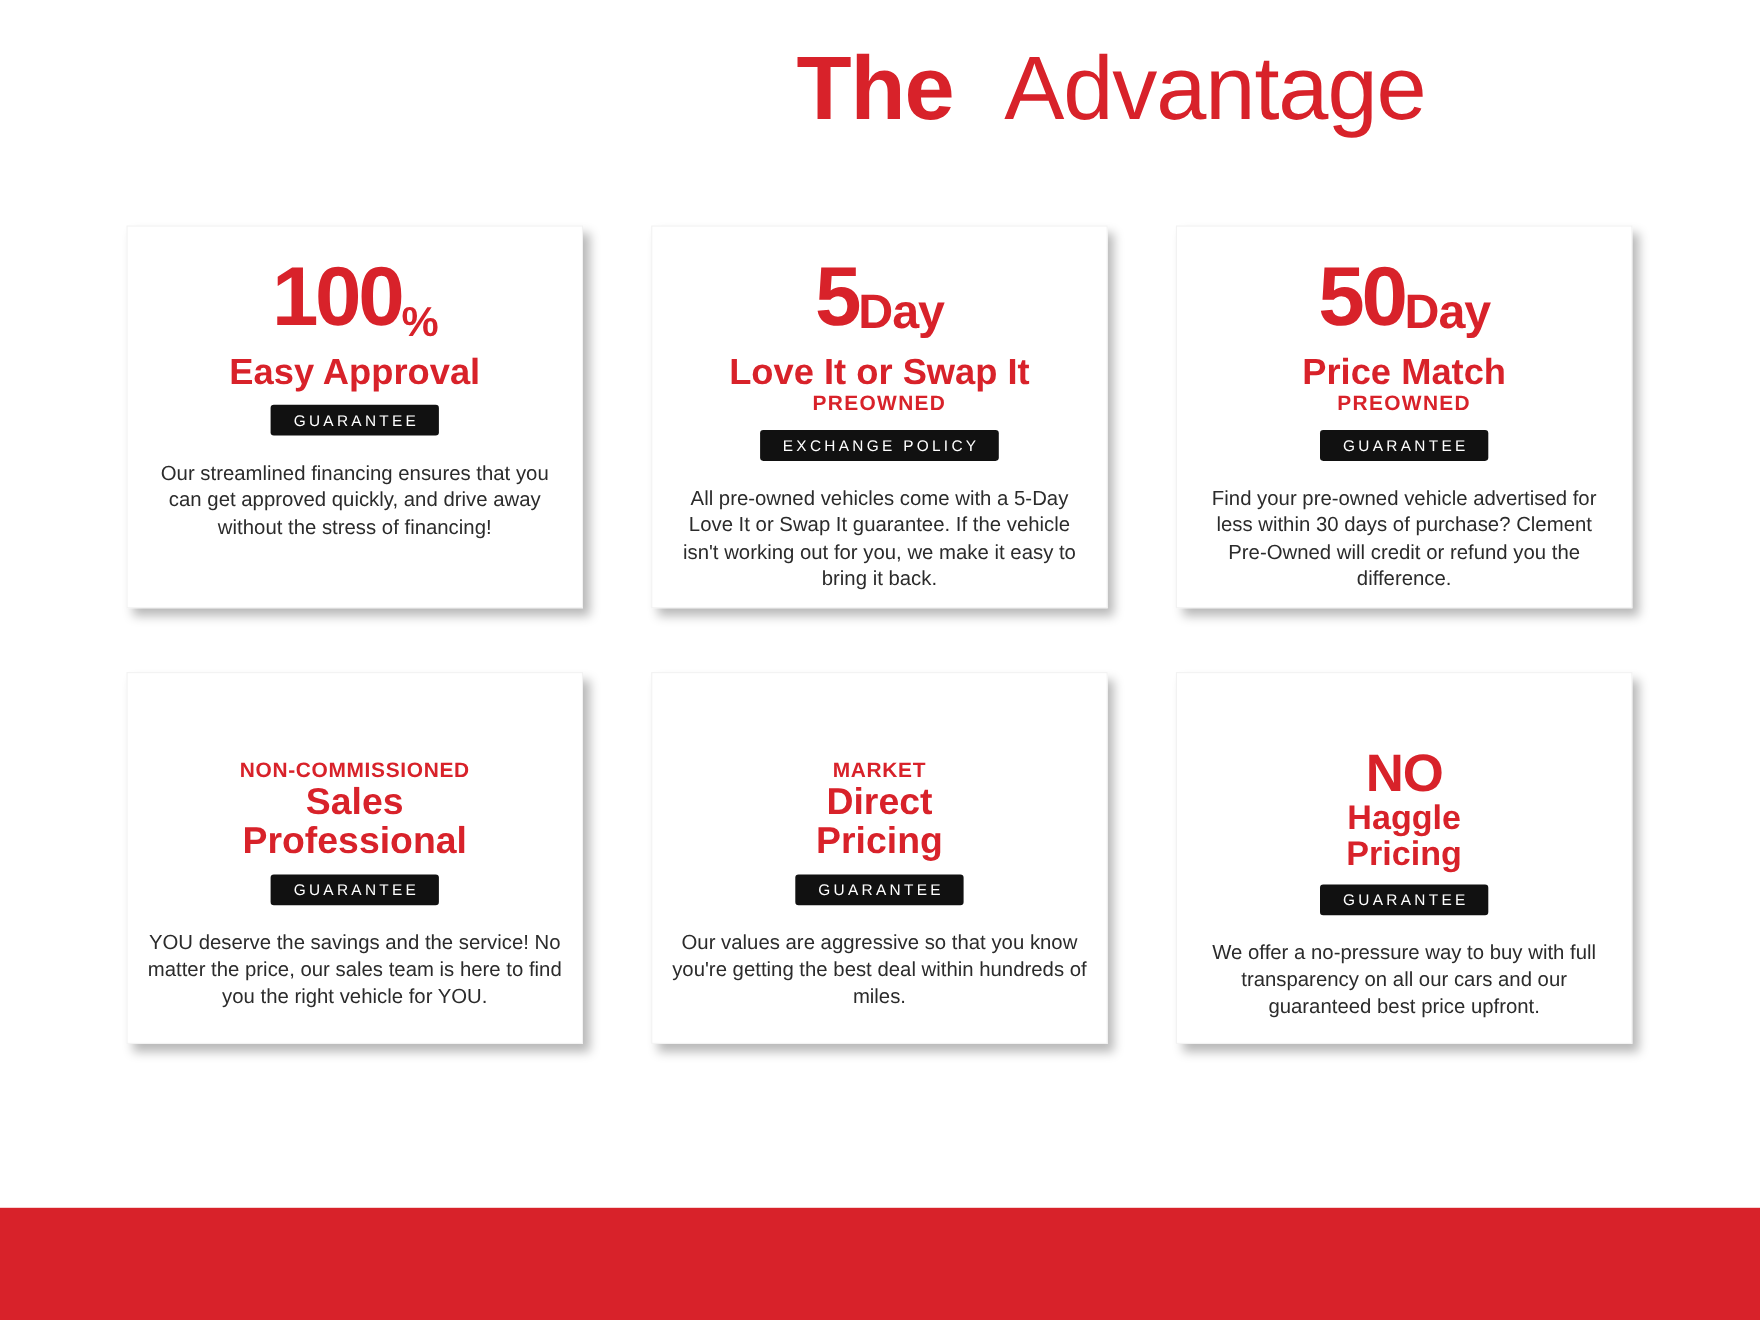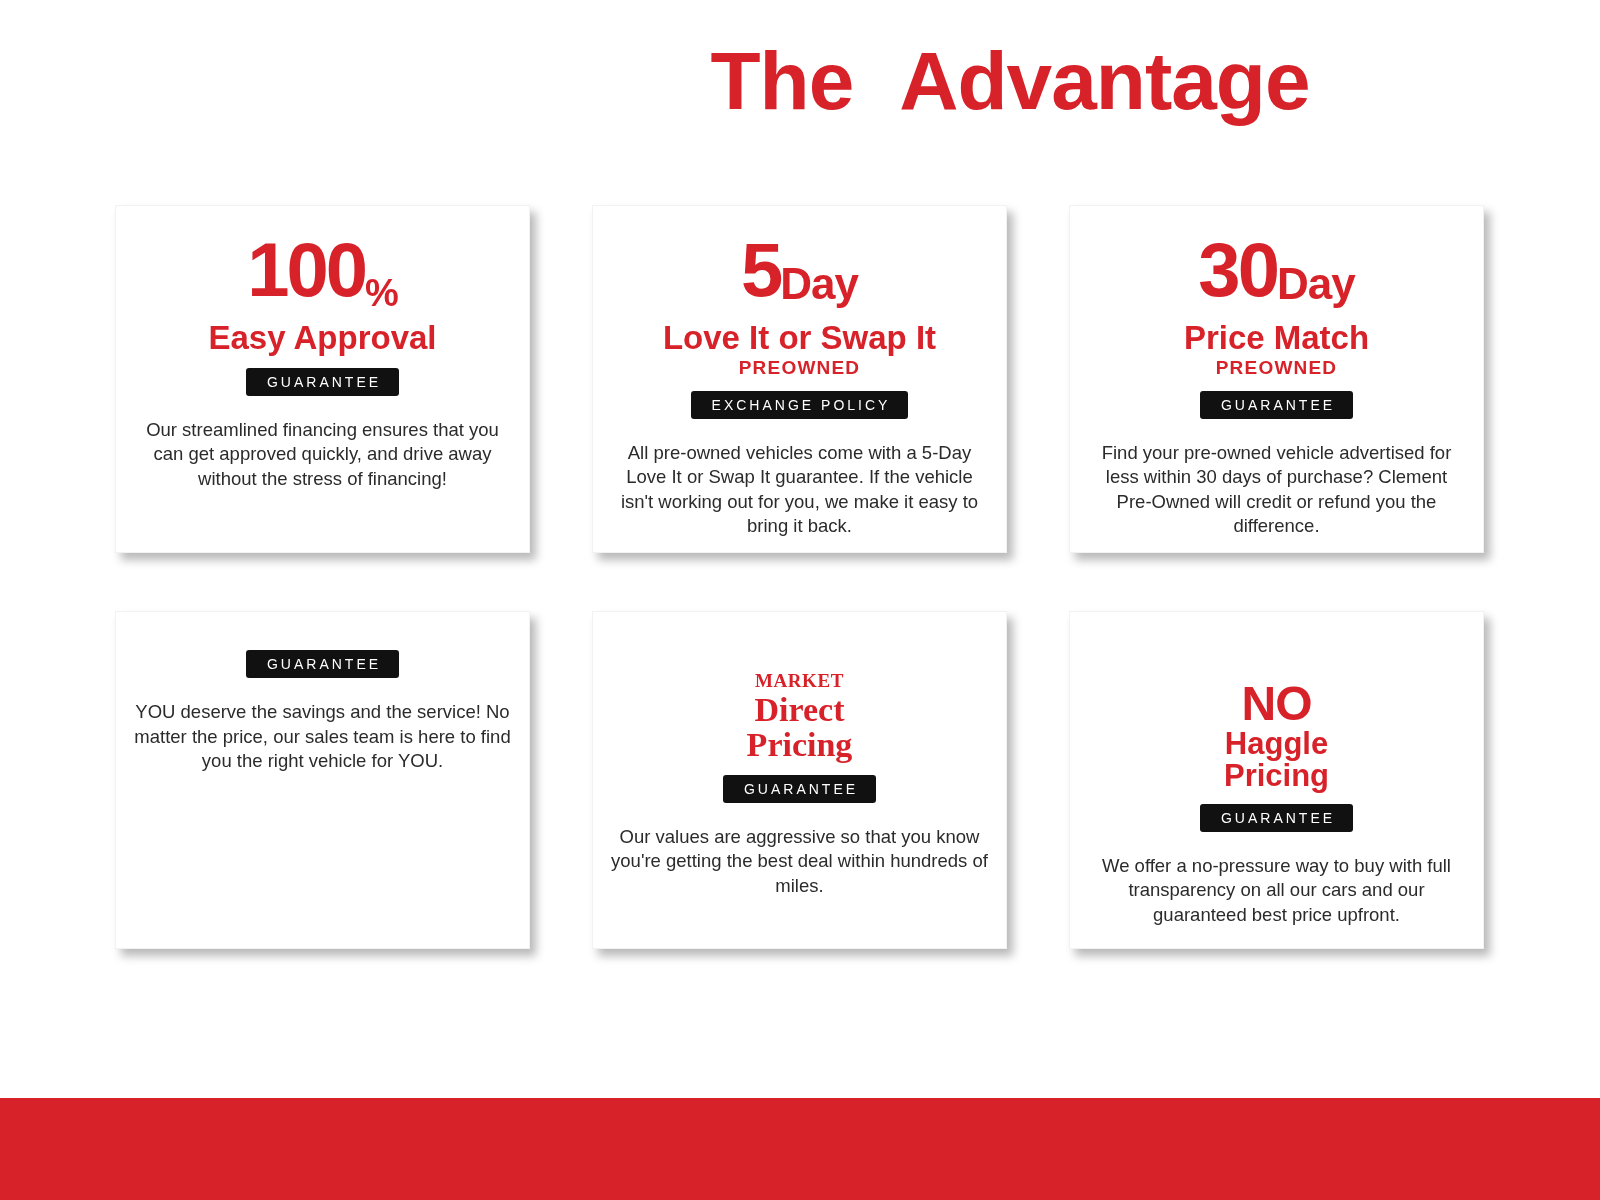--- a/index.html
+++ b/index.html
@@ -43,21 +43,21 @@
   .title-the {
     color: #d8222a;
     font-size: 82px;
     font-weight: bold;
     letter-spacing: -1px;
     line-height: 1;
   }
   .title-advantage {
     color: #d8222a;
     font-size: 82px;
-    font-weight: bold;
+    font-weight: normal;
     letter-spacing: -1px;
     line-height: 1;
   }
 
   
   .grid {
     position: absolute;
     top: 205px;
     left: 115px;
     width: 1370px;
@@ -226,37 +226,42 @@
         <div class="sub-lg">Love It or Swap It</div>
         <div class="sub-sm">PREOWNED</div>
       </div>
       <div class="tag">EXCHANGE POLICY</div>
       <div class="body-text">All pre-owned vehicles come with a 5-Day Love It or Swap It guarantee. If the vehicle isn't working out for you, we make it easy to bring it back.</div>
     </div>
 
     <div class="card row1">
       <div class="badge-block">
         <div class="line-inline">
-          <span class="hl-red big-num">30</span>
+          <span class="hl-red big-num">50</span>
           <span class="hl-red day-word">Day</span>
         </div>
         <div class="sub-lg">Price Match</div>
         <div class="sub-sm">PREOWNED</div>
       </div>
       <div class="tag">GUARANTEE</div>
       <div class="body-text">Find your pre-owned vehicle advertised for less within 30 days of purchase? Clement Pre-Owned will credit or refund you the difference.</div>
     </div>
 
     <div class="card row2">
+      <div class="badge-block" style="margin-top:52px;">
+        <div class="eyebrow">NON-COMMISSIONED</div>
+        <div class="stack-lg">Sales</div>
+        <div class="stack-lg">Professional</div>
+      </div>
       <div class="tag">GUARANTEE</div>
       <div class="body-text">YOU deserve the savings and the service! No matter the price, our sales team is here to find you the right vehicle for YOU.</div>
     </div>
 
     <div class="card row2">
-      <div class="badge-block" style="margin-top:32px;font-family:Liberation Serif, serif;">
+      <div class="badge-block" style="margin-top:52px;">
         <div class="eyebrow">MARKET</div>
         <div class="stack-lg">Direct</div>
         <div class="stack-lg">Pricing</div>
       </div>
       <div class="tag">GUARANTEE</div>
       <div class="body-text">Our values are aggressive so that you know you're getting the best deal within hundreds of miles.</div>
     </div>
 
     <div class="card row2">
       <div class="badge-block" style="margin-top:42px;">

